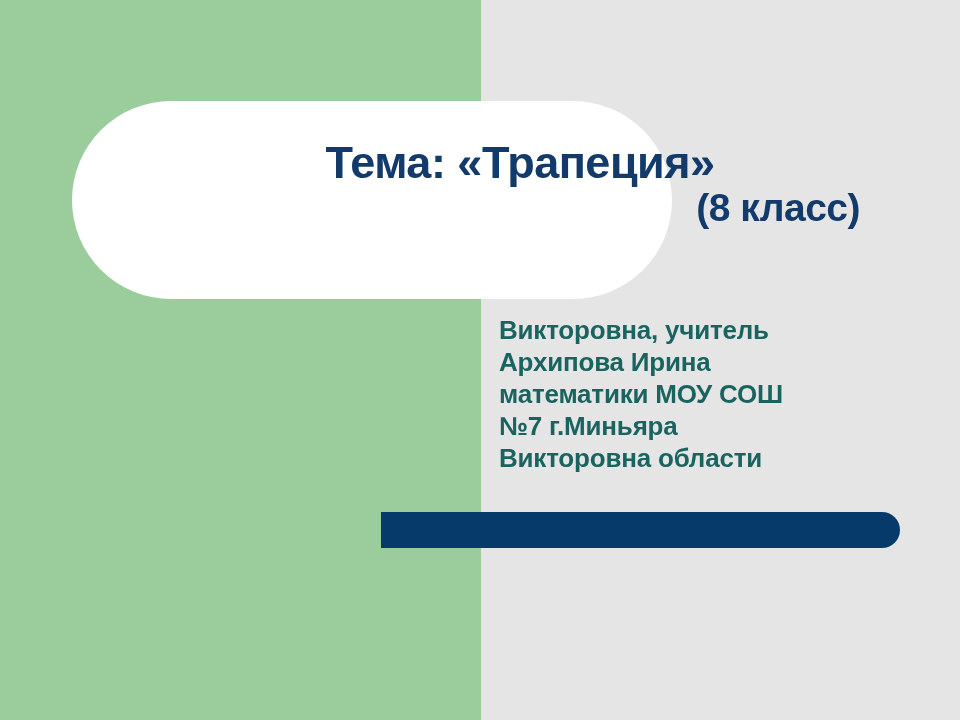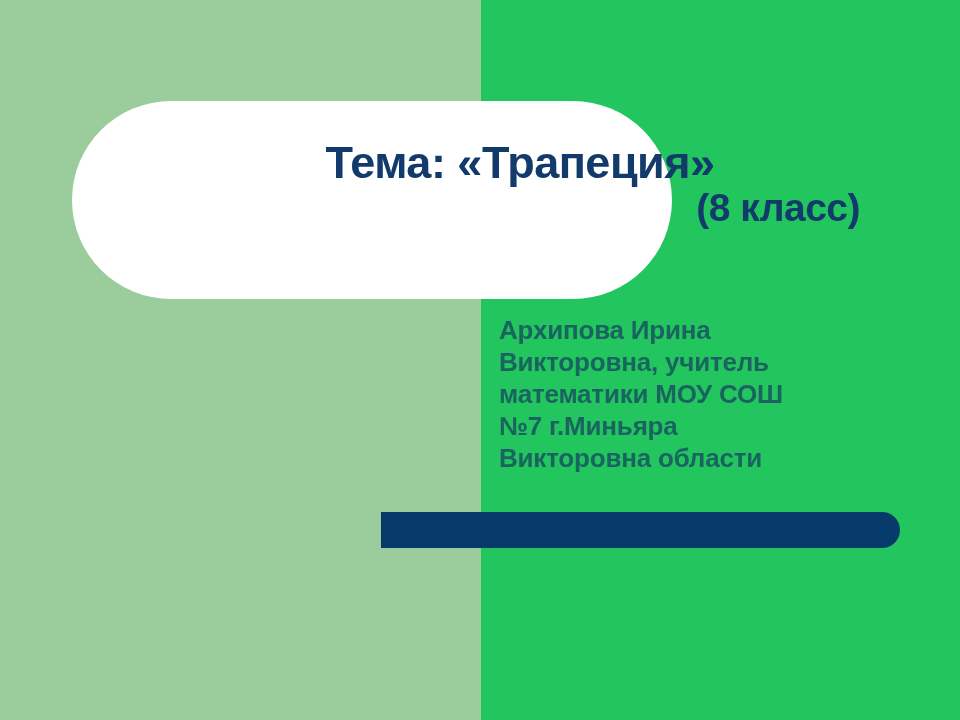--- a/index.html
+++ b/index.html
@@ -12,21 +12,21 @@
     height: 720px;
     background: #ffffff;
     font-family: "Liberation Sans", sans-serif;
     overflow: hidden;
   }
 
   #slide {
     position: relative;
     width: 960px;
     height: 720px;
-    background: #22c55e;
+    background: #e5e5e5;
     overflow: hidden;
   }
 
   
   #green-band {
     position: absolute;
     left: 0;
     top: 0;
     width: 481px;
     height: 720px;
@@ -105,22 +105,22 @@
   <div id="green-band"></div>
 
   <div id="title-capsule"></div>
 
   <div id="title-block">
     <span id="title-line-1">Тема: «Трапеция»</span>
     <span id="title-line-2">(8 класс)</span>
   </div>
 
   <div id="subtitle-block">
+    <span class="subtitle-line">Викторовна, учитель</span>
     <span class="subtitle-line">Архипова  Ирина</span>
-    <span class="subtitle-line">Викторовна, учитель</span>
     <span class="subtitle-line">математики МОУ СОШ</span>
     <span class="subtitle-line">№7 г.Миньяра</span>
     <span class="subtitle-line">Викторовна области</span>
   </div>
 
   <div id="accent-bar"></div>
 
 </div>
 
 </body></html>

